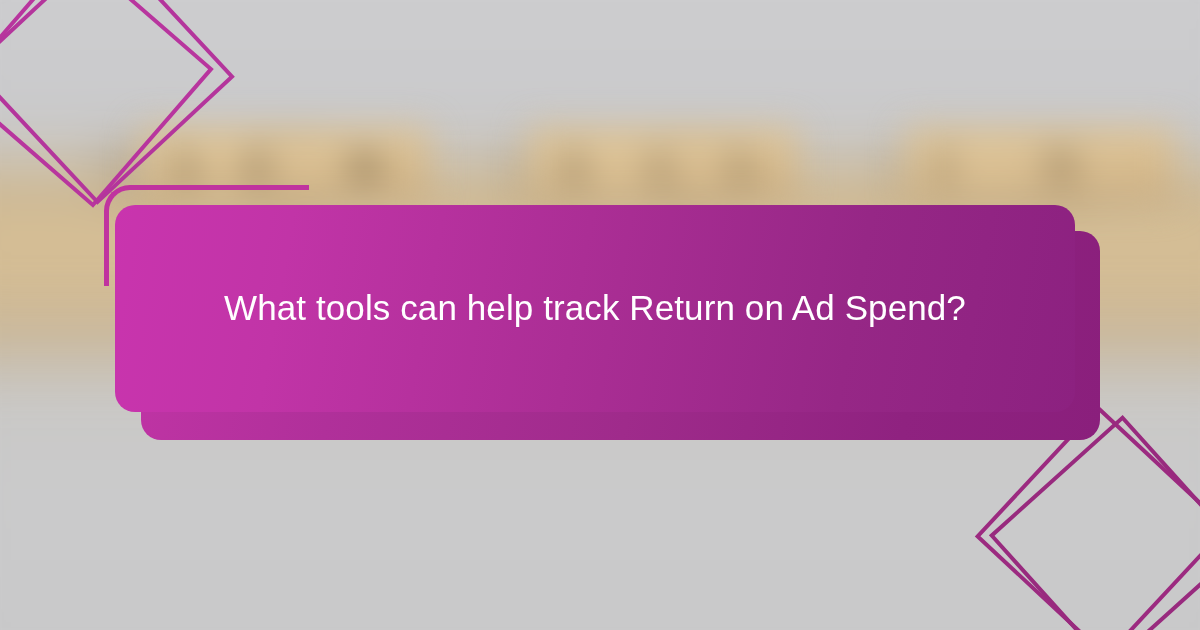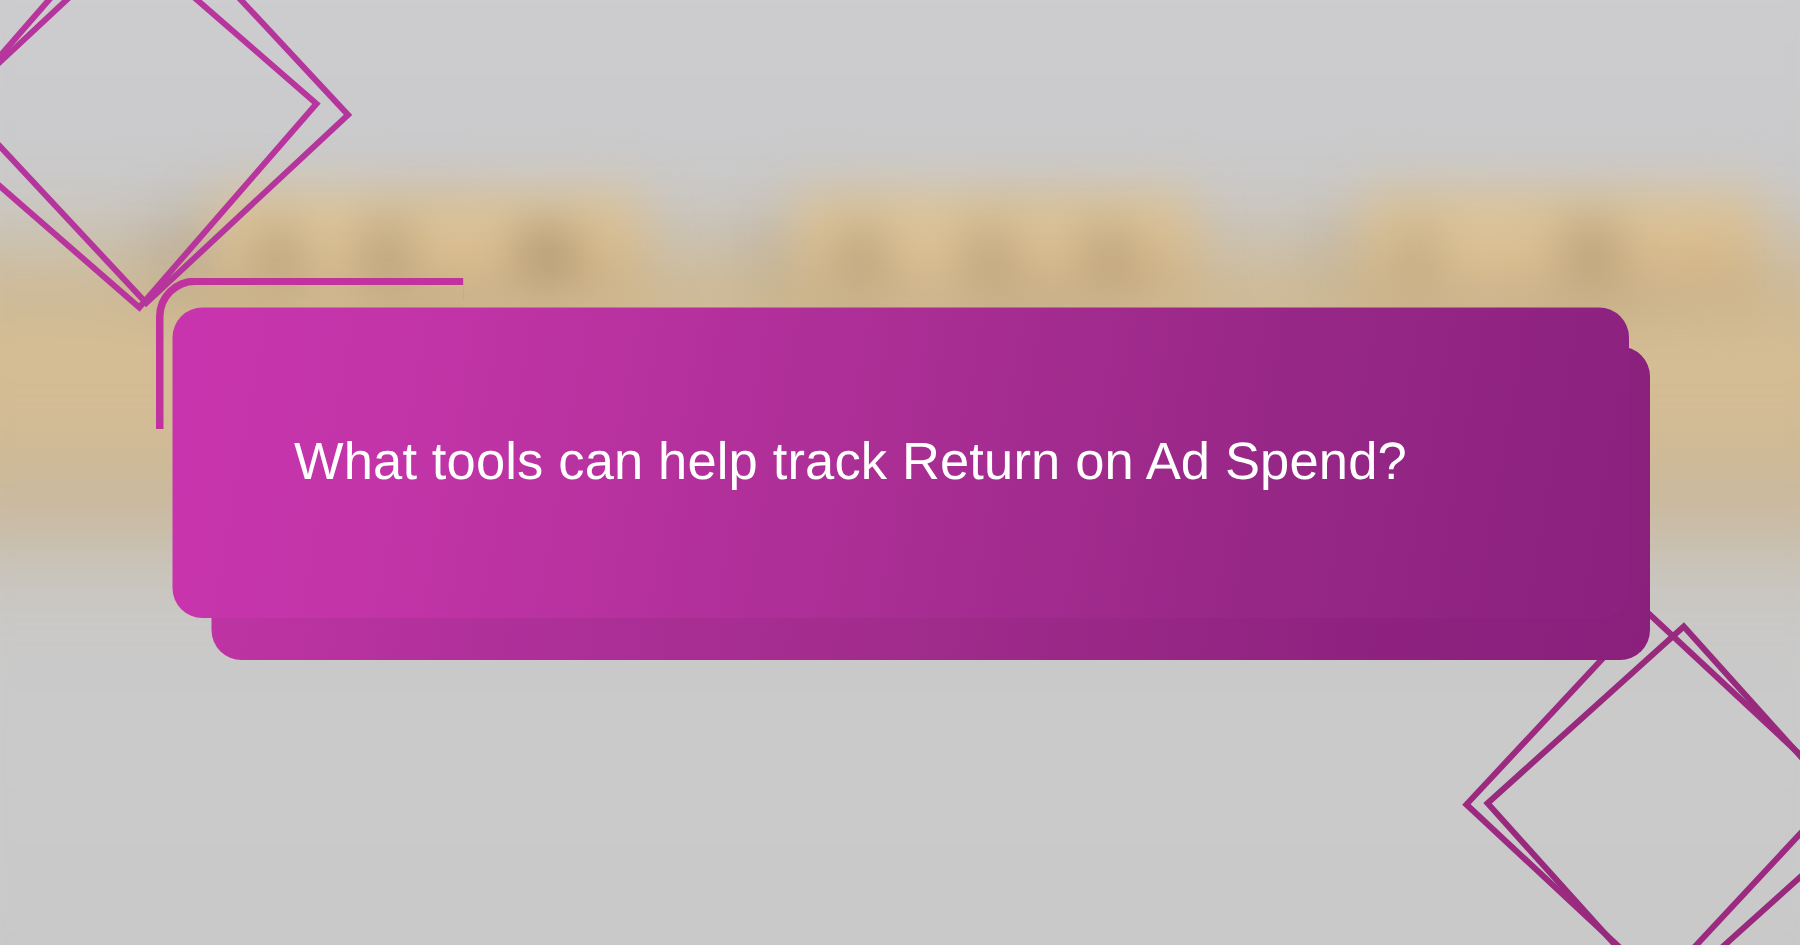--- a/index.html
+++ b/index.html
@@ -127,22 +127,21 @@
   .card-front {
     position: absolute;
     left: 115px;
     top: 205px;
     width: 960px;
     height: 207px;
     border-radius: 20px;
     background: linear-gradient(100deg, #c934ae 0%, #c134a7 18%, #ab2e95 48%, #962786 76%, #8c2180 100%);
     display: flex;
     align-items: center;
-    justify-content: flex-start;
-    padding-left: 11px;
+    justify-content: center;
   }
 
   .card-title {
     margin: 0;
     padding: 0 70px;
     color: #ffffff;
     font-size: 35px;
     line-height: 1.45;
     font-weight: 400;
     text-align: center;

